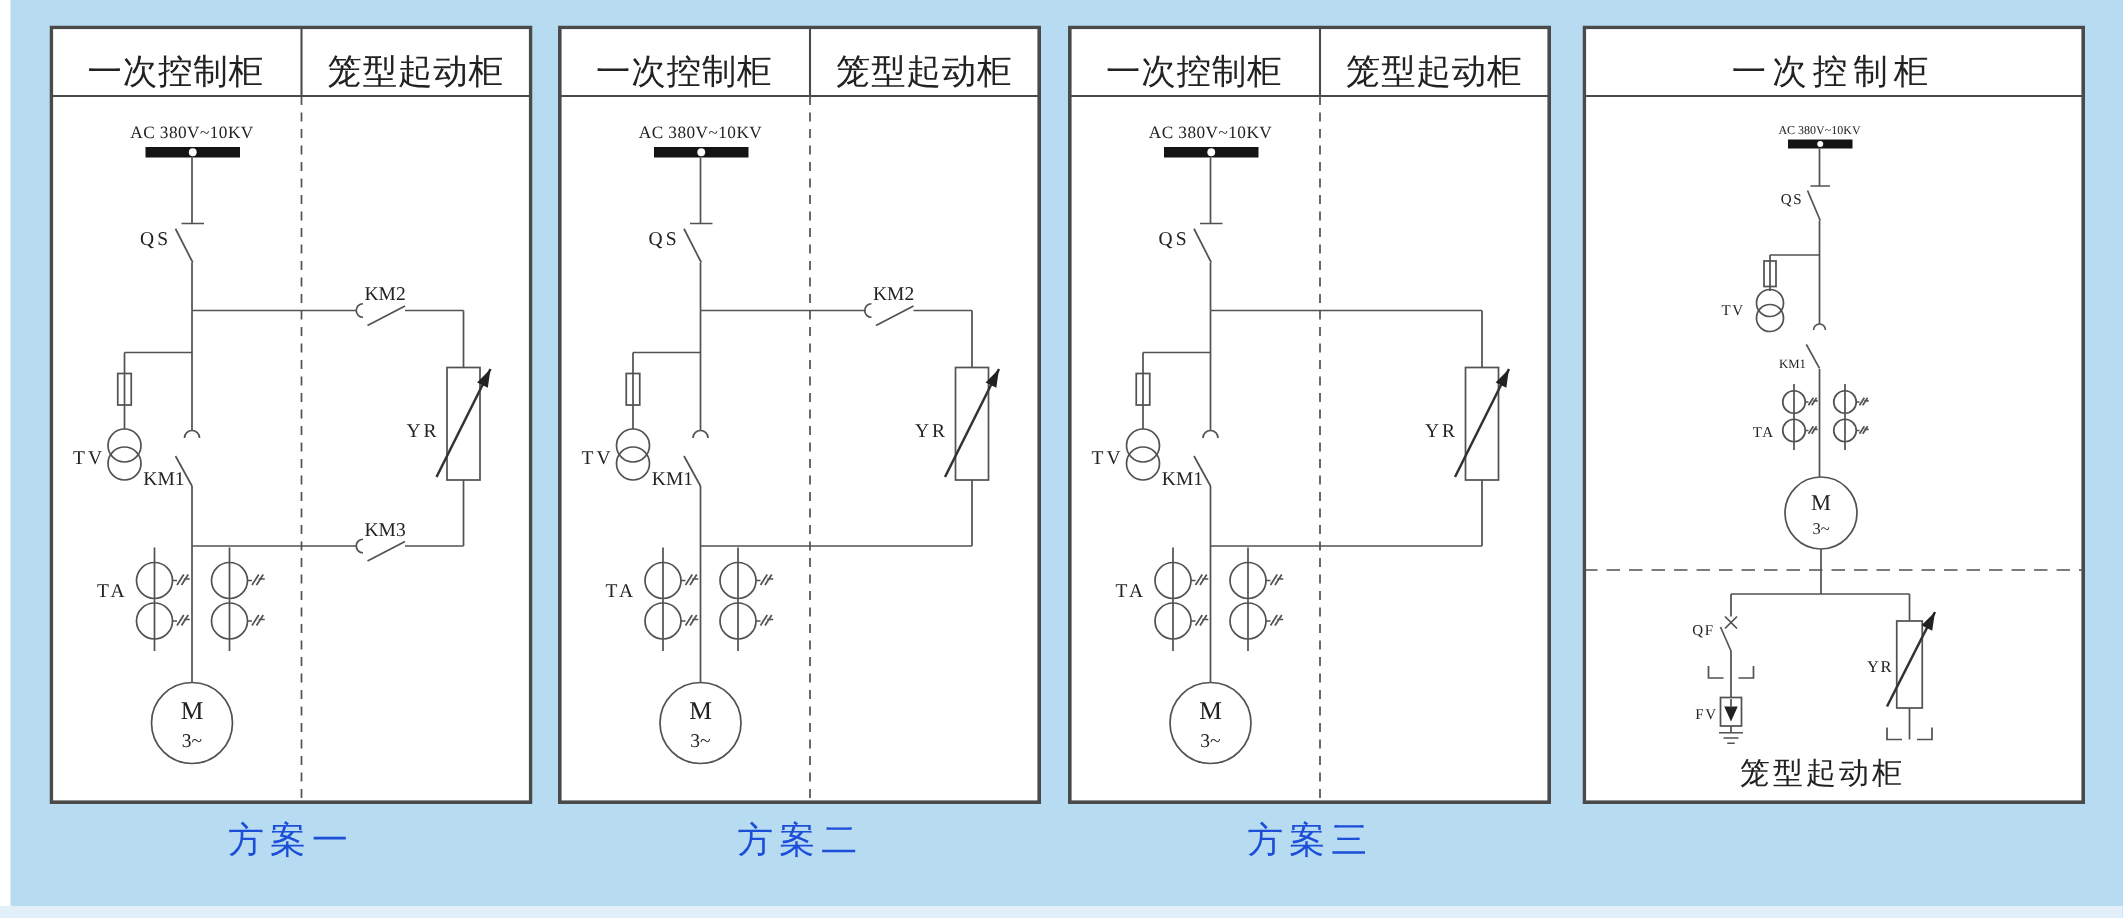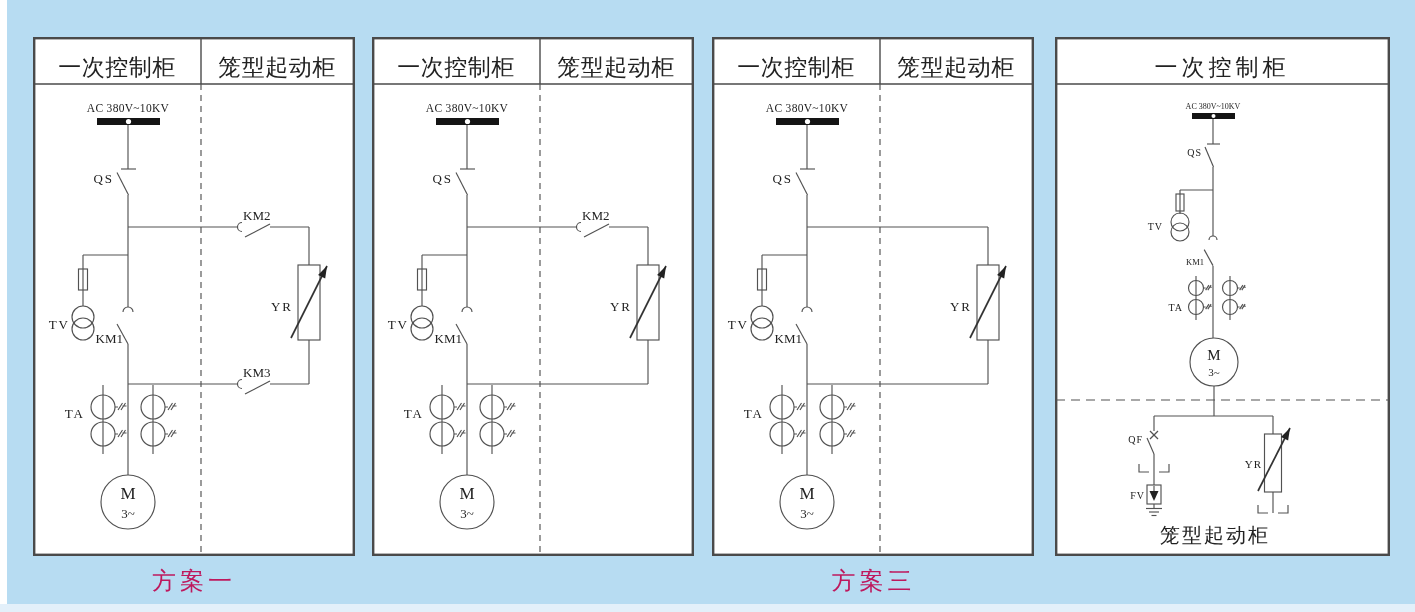--- a/index.html
+++ b/index.html
@@ -3,25 +3,25 @@
 <meta charset="utf-8">
 <style>
   html,body{margin:0;padding:0;}
   body{
     width:1415px;height:612px;position:relative;overflow:hidden;
     background:#b7dcf2;
     font-family:"Liberation Serif","DejaVu Serif",serif;
   }
   .edge-left{position:absolute;left:0;top:0;width:7px;height:612px;background:#ffffff;}
   .edge-bottom{position:absolute;left:0;top:604px;width:1415px;height:8px;background:#e3f0fa;}
-  .panel-col{position:absolute;top:37px;}
+  .panel-col{position:absolute;top:17px;}
   .panel-col svg{display:block;}
   .caption{
     text-align:center;margin-top:12px;line-height:1;
-    font-size:24px;letter-spacing:4px;color:#be185d;
+    font-size:24px;letter-spacing:4px;color:#1d4ed8;
     font-family:"Liberation Serif","DejaVu Serif",serif;
   }
 </style>
 </head>
 <body>
 
 <div class="scene">
   <div class="edge-left"></div>
   <div class="edge-bottom"></div>
 
@@ -187,20 +187,21 @@
           <path d="M 132,370 h 3 M 135,373 l 4.5,-7 M 138,373 l 4.5,-7 M 139.5,369 h 4" stroke="#525252" stroke-width="1.15" fill="none"></path>
           <path d="M 132,397 h 3 M 135,400 l 4.5,-7 M 138,400 l 4.5,-7 M 139.5,396 h 4" stroke="#525252" stroke-width="1.15" fill="none"></path>
           <text x="52" y="381" font-size="13" text-anchor="end" fill="#222222" font-family="&quot;Liberation Serif&quot;,&quot;DejaVu Serif&quot;,serif" letter-spacing="2">TA</text>
         </g>
         <g>
           <circle cx="95" cy="465" r="27" stroke="#525252" stroke-width="1.15" fill="#ffffff"></circle>
           <text x="95" y="462" font-size="17" text-anchor="middle" fill="#222222" font-family="&quot;Liberation Serif&quot;,&quot;DejaVu Serif&quot;,serif">M</text>
           <text x="95" y="481" font-size="13" text-anchor="middle" fill="#222222" font-family="&quot;Liberation Serif&quot;,&quot;DejaVu Serif&quot;,serif">3~</text>
         </g>
       </svg>
+    <div class="caption">方案二</div>
   </div>
 
   <div class="panel-col" style="left:712px;width:323px">
     <svg id="svg2" width="322" height="520" viewBox="0 0 322 520">
         <g>
           <rect x="1.2" y="1.2" width="319.6" height="516.6" stroke="#4a4a4a" stroke-width="2.4" fill="#ffffff"></rect>
           <line x1="1" y1="47" x2="321" y2="47" stroke="#4a4a4a" stroke-width="1.4" fill="none"></line>
           <line x1="168" y1="1" x2="168" y2="47" stroke="#4a4a4a" stroke-width="1.4" fill="none"></line>
         </g>
         <g>

